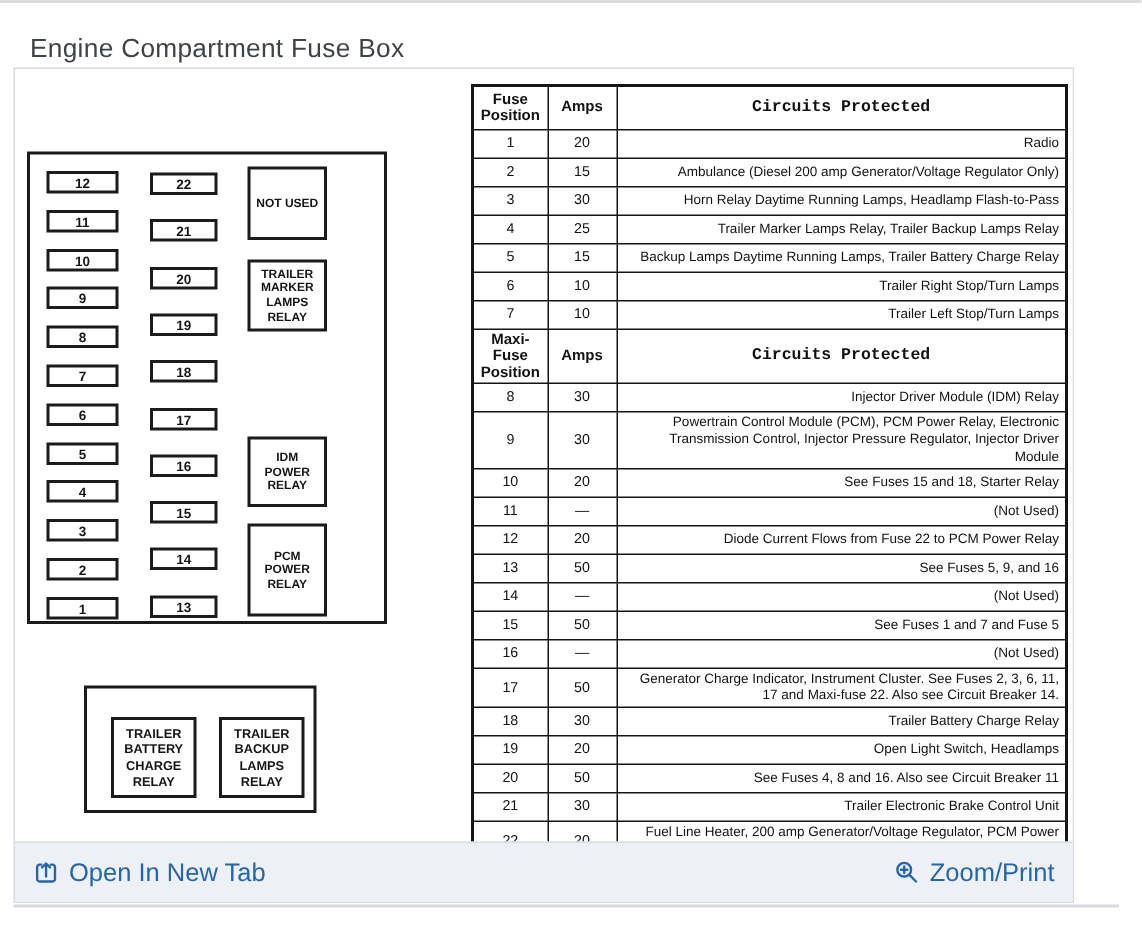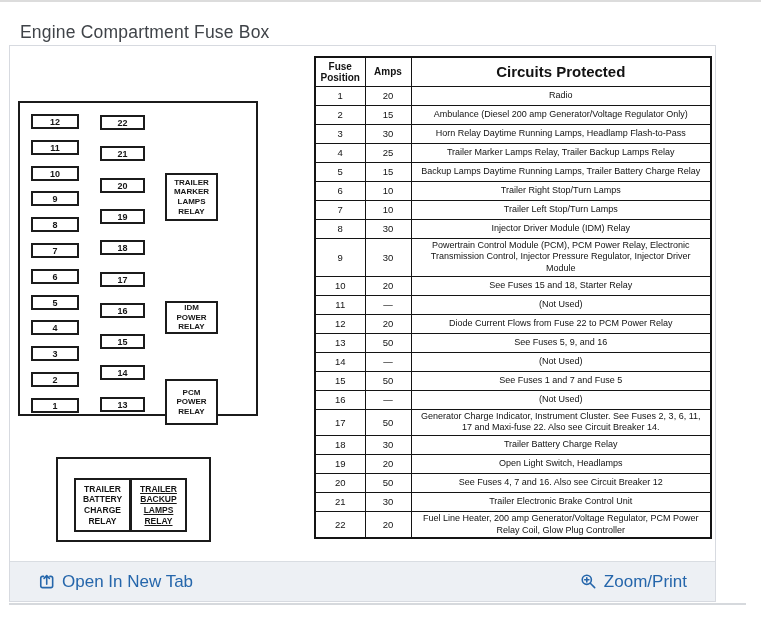--- a/index.html
+++ b/index.html
@@ -35,44 +35,44 @@
   }
 
   
   .bottom-box{position:absolute;left:46px;top:411px;width:155px;height:85px;border:2px solid #1b1b1b;background:#fff;}
   .bottom-cell{
     position:absolute;top:19px;width:57px;height:54px;border:2px solid #1b1b1b;
     display:flex;align-items:center;justify-content:center;text-align:center;
     font-size:8.5px;font-weight:700;line-height:1.25;
   }
   .bottom-cell.c0{left:16px;}
-  .bottom-cell.c1{left:72px;text-decoration:underline;}
+  .bottom-cell.c1{left:88px;}
 
   
   .ft{
     position:absolute;left:304px;top:10px;width:398px;
     border-collapse:collapse;background:#fff;
     font-size:9px;color:#121212;
     border:2px solid #141414;
   }
   .ft th,.ft td{border:1px solid #141414;padding:1px 4px;vertical-align:middle;}
   .ft .col-pos{width:50px;}
   .ft .col-amps{width:46px;}
   .ft tr.head{height:29px;}
   .ft tr.head th{font-size:10px;font-weight:700;text-align:center;line-height:1.1;}
-  .ft tr.head th.circ{font-size:15px;}
+  .ft tr.head th.circ{font-size:11px;font-family:Liberation Mono, monospace;}
   .ft tbody tr.r{height:19px;}
   .ft td.pos,.ft td.amps{text-align:center;font-size:9.5px;}
-  .ft td.circ{text-align:center;line-height:1.3;}
+  .ft td.circ{text-align:right;line-height:1.3;}
 
   
   .footer{
     position:absolute;left:0;right:0;bottom:0;height:40px;
     background:#edf0f4;border-top:1px solid #d9dde2;
-    display:flex;align-items:center;justify-content:space-between;padding:0 28px;
+    display:flex;align-items:center;justify-content:space-between;padding:0 12px;
   }
   .flink{
     display:flex;align-items:center;gap:7px;color:#2566ab;font-size:17px;
     text-decoration:none;cursor:pointer;
   }
   .flink svg{display:block;}
   .shadow-rule{position:absolute;left:9px;top:603px;width:737px;height:2px;background:#d6d9dd;}
 </style>
 </head>
 <body>
@@ -100,23 +100,24 @@
         <div class="fuse mid" style="top: 12px;">22</div>
         <div class="fuse mid" style="top: 43px;">21</div>
         <div class="fuse mid" style="top: 75px;">20</div>
         <div class="fuse mid" style="top: 106px;">19</div>
         <div class="fuse mid" style="top: 137px;">18</div>
         <div class="fuse mid" style="top: 169px;">17</div>
         <div class="fuse mid" style="top: 200px;">16</div>
         <div class="fuse mid" style="top: 231px;">15</div>
         <div class="fuse mid" style="top: 262px;">14</div>
         <div class="fuse mid" style="top: 294px;">13</div>
+        <div class="relay" style="top: 8px; height: 49px;">NOT USED</div>
         <div class="relay" style="top: 70px; height: 48px;">TRAILER MARKER LAMPS RELAY</div>
-        <div class="relay" style="top: 198px; height: 33px;">IDM POWER RELAY</div>
-        <div class="relay" style="top: 276px; height: 46px;">PCM POWER RELAY</div>
+        <div class="relay" style="top: 188px; height: 47px;">IDM POWER RELAY</div>
+        <div class="relay" style="top: 246px; height: 62px;">PCM POWER RELAY</div>
       </div>
 
     <div class="bottom-box" id="bottomBox">
         <div class="bottom-cell c0">TRAILER BATTERY CHARGE RELAY</div>
         <div class="bottom-cell c1">TRAILER BACKUP LAMPS RELAY</div>
       </div>
 
     <table class="ft">
       <tbody id="sec-fuse">
         <tr class="head">
@@ -154,20 +155,25 @@
             <td class="amps col-amps">10</td>
             <td class="circ">Trailer Right Stop/Turn Lamps</td>
           </tr>
           <tr class="r">
             <td class="pos col-pos">7</td>
             <td class="amps col-amps">10</td>
             <td class="circ">Trailer Left Stop/Turn Lamps</td>
           </tr>
         </tbody>
       <tbody id="sec-maxi">
+        <tr class="head">
+          <th class="col-pos">Maxi-Fuse Position</th>
+          <th class="col-amps">Amps</th>
+          <th class="circ">Circuits Protected</th>
+        </tr>
       <tr class="r">
             <td class="pos col-pos">8</td>
             <td class="amps col-amps">30</td>
             <td class="circ">Injector Driver Module (IDM) Relay</td>
           </tr>
           <tr class="r">
             <td class="pos col-pos">9</td>
             <td class="amps col-amps">30</td>
             <td class="circ">Powertrain Control Module (PCM), PCM Power Relay, Electronic Transmission Control, Injector Pressure Regulator, Injector Driver Module</td>
           </tr>
@@ -217,21 +223,21 @@
             <td class="circ">Trailer Battery Charge Relay</td>
           </tr>
           <tr class="r">
             <td class="pos col-pos">19</td>
             <td class="amps col-amps">20</td>
             <td class="circ">Open Light Switch, Headlamps</td>
           </tr>
           <tr class="r">
             <td class="pos col-pos">20</td>
             <td class="amps col-amps">50</td>
-            <td class="circ">See Fuses 4, 7 and 16. Also see Circuit Breaker 12</td>
+            <td class="circ">See Fuses 4, 8 and 16. Also see Circuit Breaker 11</td>
           </tr>
           <tr class="r">
             <td class="pos col-pos">21</td>
             <td class="amps col-amps">30</td>
             <td class="circ">Trailer Electronic Brake Control Unit</td>
           </tr>
           <tr class="r">
             <td class="pos col-pos">22</td>
             <td class="amps col-amps">20</td>
             <td class="circ">Fuel Line Heater, 200 amp Generator/Voltage Regulator, PCM Power Relay Coil, Glow Plug Controller</td>

